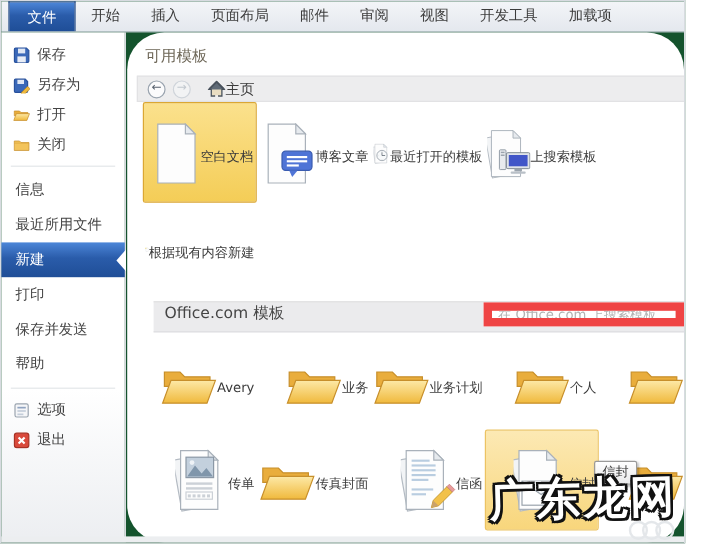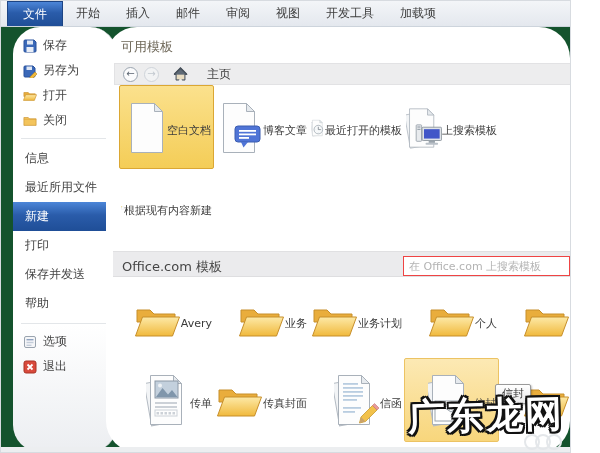--- a/index.html
+++ b/index.html
@@ -8,58 +8,58 @@
 
   
   .tabbar { position:absolute; top:0; left:0; right:0; height:26px;
     background:linear-gradient(#f3f5f8,#e4e8ee); border-bottom:1px solid #cdd4dc;
     display:flex; align-items:stretch; }
   .tab { display:flex; align-items:center; padding:4px 13px; font-size:12px; color:#3c3c3c; cursor:default; }
   .tab.file { background:linear-gradient(#4c86d8,#2a5caa 45%,#1f4e97); color:#fff; margin-left:6px;
     border:1px solid #1c4484; border-bottom:none; padding:0 15px; }
 
   
-  .sidebar { position:absolute; top:26px; left:12px; width:104px; bottom:0;
-    background:linear-gradient(#ffffff 70%,#eceef1); border-right:1px solid #d6dade;border-radius:27px; }
+  .sidebar { position:absolute; top:26px; left:0; width:104px; bottom:0;
+    background:linear-gradient(#ffffff 70%,#eceef1); border-right:1px solid #d6dade; }
   .side-cmd, .side-item { position:relative; display:flex; align-items:center; gap:6px;
     font-size:12px; color:#444; padding:4px 6px 4px 12px; cursor:default; }
   .side-cmd { padding-left:10px; }
   .side-sep { height:1px; background:#e3e6e9; margin:5px 8px; }
   .side-item { padding:6px 6px 6px 12px; }
   .side-item.selected { background:linear-gradient(#4c86d8,#2a5caa 45%,#1f4e97); color:#fff; }
   .side-item.selected::after { content:""; position:absolute; right:-1px; top:50%; transform:translateY(-50%);
     border-top:9px solid transparent; border-bottom:9px solid transparent; border-right:8px solid #fff; }
   .sicon { width:14px; height:14px; flex:0 0 14px; display:inline-flex; }
   .sicon svg { width:100%; height:100%; }
 
   
   .content { position:absolute; top:26px; left:105px; right:0; bottom:0; background:#fff;border-radius:31px; }
   .avail-title { margin:11px 0 0 15px; font-size:13px; color:#6e6758; }
   .crumbbar { margin:7px 0 0 8px; height:22px; width:487px; background:#ededee;
     border:1px solid #e2e2e4; display:flex; align-items:center; gap:6px; padding:0 8px; }
   .navbtn { width:15px; height:15px; border-radius:50%; display:flex; align-items:center;
     justify-content:center; font-size:10px; line-height:1; }
   .navbtn.back { background:#fbfbfc; border:1px solid #9aa4af; color:#5a6470; }
   .navbtn.fwd  { background:#f2f3f4; border:1px solid #cfd4da; color:#c2c8cf; }
-  .crumb-home { display:flex; align-items:center; gap:19px; margin-left:8px; font-size:12px; color:#3c3c3c; }
+  .crumb-home { display:flex; align-items:center; gap:0; margin-left:8px; font-size:12px; color:#3c3c3c; }
 
   .grid { display:grid; grid-template-columns:repeat(5,95px); margin-left:13px; }
   .tile { display:flex; flex-direction:row; align-items:center; justify-content:flex-end;
     padding:5px 2px 4px; cursor:default; }
   .tile .lbl { margin-top:5px; font-size:11px; color:#3b3b3b; white-space:nowrap; }
   .row1 .tile { height:84px; }
   .tile.selected { background:linear-gradient(#fbe18d,#f4cd57); border:1px solid #dba733; border-radius:2px; }
   .row2 { margin-top:3px; }
   .row2 .tile { height:70px; }
 
-  .office-bar { margin-top:9px; margin-left:7px; height:26px; background:#ebebed;
+  .office-bar { margin-top:9px; margin-left:22px; height:26px; background:#ebebed;
     border-top:1px solid #e0e0e2; border-bottom:1px solid #dedee0;
-    display:flex; align-items:flex-end; justify-content:space-between; padding:0 0 0 9px;gap:24px; }
+    display:flex; align-items:flex-start; justify-content:space-between; padding:0 0 0 9px;gap:24px; }
   .office-title { font-size:13px; color:#454545; }
-  .search-box { width:167px; height:20px; background:#fff; border:1px solid #ef4444;
+  .search-box { width:167px; height:20px; background:#fff; border:7px solid #ef4444;
     font-size:11px; color:#8c8c8c; padding:0 5px; font-family:"DejaVu Sans","Liberation Sans",sans-serif; }
   .search-box::placeholder { color:#b3b3b3; }
 
   .frow1 { margin-top:7px; }
   .frow1 .tile { height:72px; }
   .frow2 { margin-top:2px; }
   .frow2 .tile { height:84px; }
   .tile.hover { background:linear-gradient(#fce9b4,#f8d67c); border:1px solid #ecc363; border-radius:2px; }
 
   .icon { display:block; }
@@ -104,20 +104,21 @@
           <path d="M3 8h13l4 4h21v8H3z" fill="#e9ad3c" stroke="#c78f2b"></path>
         <path d="M1.5 34L8.5 15h37l-7 19z" fill="url(#fgrad)" stroke="#c78f2b"></path>
         </g>
     </defs>
   </svg>
 
   <div class="tabbar">
     <div class="tab file">文件</div>
     <div class="tab">开始</div>
     <div class="tab">插入</div>
+    <div class="tab">页面布局</div>
     <div class="tab">邮件</div>
     <div class="tab">审阅</div>
     <div class="tab">视图</div>
     <div class="tab">开发工具</div>
     <div class="tab">加载项</div>
   </div>
 
   <div class="sidebar">
     <div style="height:6px"></div>
     <div class="side-cmd">

